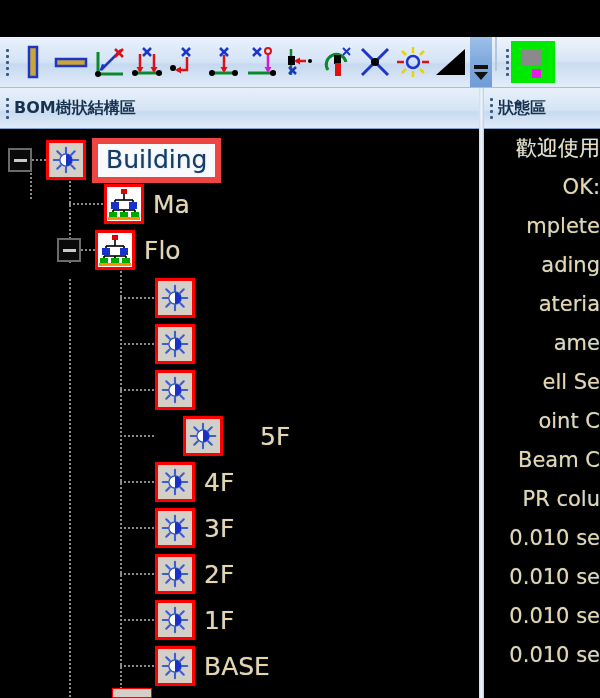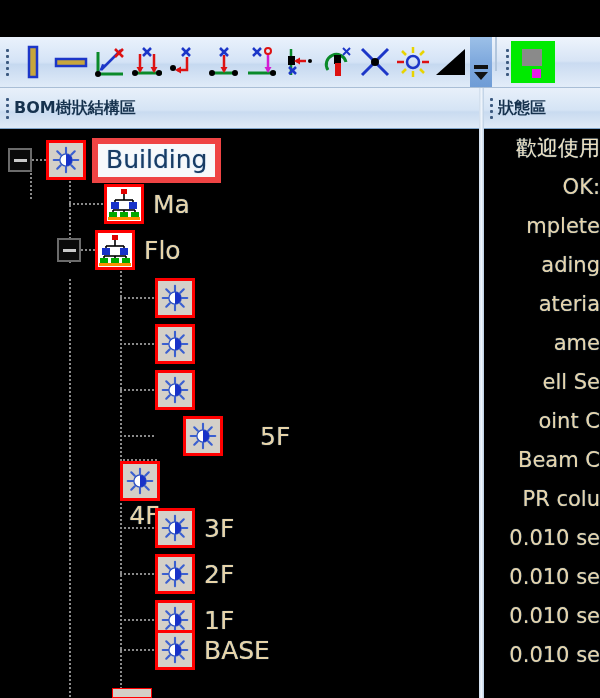--- a/index.html
+++ b/index.html
@@ -542,21 +542,21 @@
             <line x1="22" y1="10" x2="26" y2="6"></line>
               <line x1="6" y1="26" x2="10" y2="22"></line>
           </g>
           <circle cx="16" cy="16" r="7" fill="#ffffff" stroke="#2a4fc0" stroke-width="1.5"></circle>
           <path d="M16 9 a7 7 0 0 1 0 14 z" fill="#1832c8"></path>
         </svg>
       </div>
       <div class="tree-label">5F</div>
     </div>
 
-    <div class="tree-row" style="left:120px; top:330px;flex-direction:column;">
+    <div class="tree-row" style="left:120px; top:330px;">
       <div class="dots-h" style="width:35px;"></div>
       <div class="node-icon">
         <svg width="28" height="28" viewBox="0 0 32 32">
           <g stroke="#3a5fd0" stroke-width="2.4" stroke-linecap="round">
             <line x1="16" y1="2" x2="16" y2="8"></line>
               <line x1="16" y1="24" x2="16" y2="30"></line>
             <line x1="2" y1="16" x2="8" y2="16"></line>
               <line x1="24" y1="16" x2="30" y2="16"></line>
             <line x1="6" y1="6" x2="10" y2="10"></line>
               <line x1="22" y1="22" x2="26" y2="26"></line>
@@ -626,21 +626,21 @@
             <line x1="22" y1="10" x2="26" y2="6"></line>
               <line x1="6" y1="26" x2="10" y2="22"></line>
           </g>
           <circle cx="16" cy="16" r="7" fill="#ffffff" stroke="#2a4fc0" stroke-width="1.5"></circle>
           <path d="M16 9 a7 7 0 0 1 0 14 z" fill="#1832c8"></path>
         </svg>
       </div>
       <div class="tree-label">1F</div>
     </div>
 
-    <div class="tree-row" style="left:120px; top:498px;">
+    <div class="tree-row" style="left:120px; top:514px;">
       <div class="dots-h" style="width:35px;"></div>
       <div class="node-icon">
         <svg width="28" height="28" viewBox="0 0 32 32">
           <g stroke="#3a5fd0" stroke-width="2.4" stroke-linecap="round">
             <line x1="16" y1="2" x2="16" y2="8"></line>
               <line x1="16" y1="24" x2="16" y2="30"></line>
             <line x1="2" y1="16" x2="8" y2="16"></line>
               <line x1="24" y1="16" x2="30" y2="16"></line>
             <line x1="6" y1="6" x2="10" y2="10"></line>
               <line x1="22" y1="22" x2="26" y2="26"></line>

